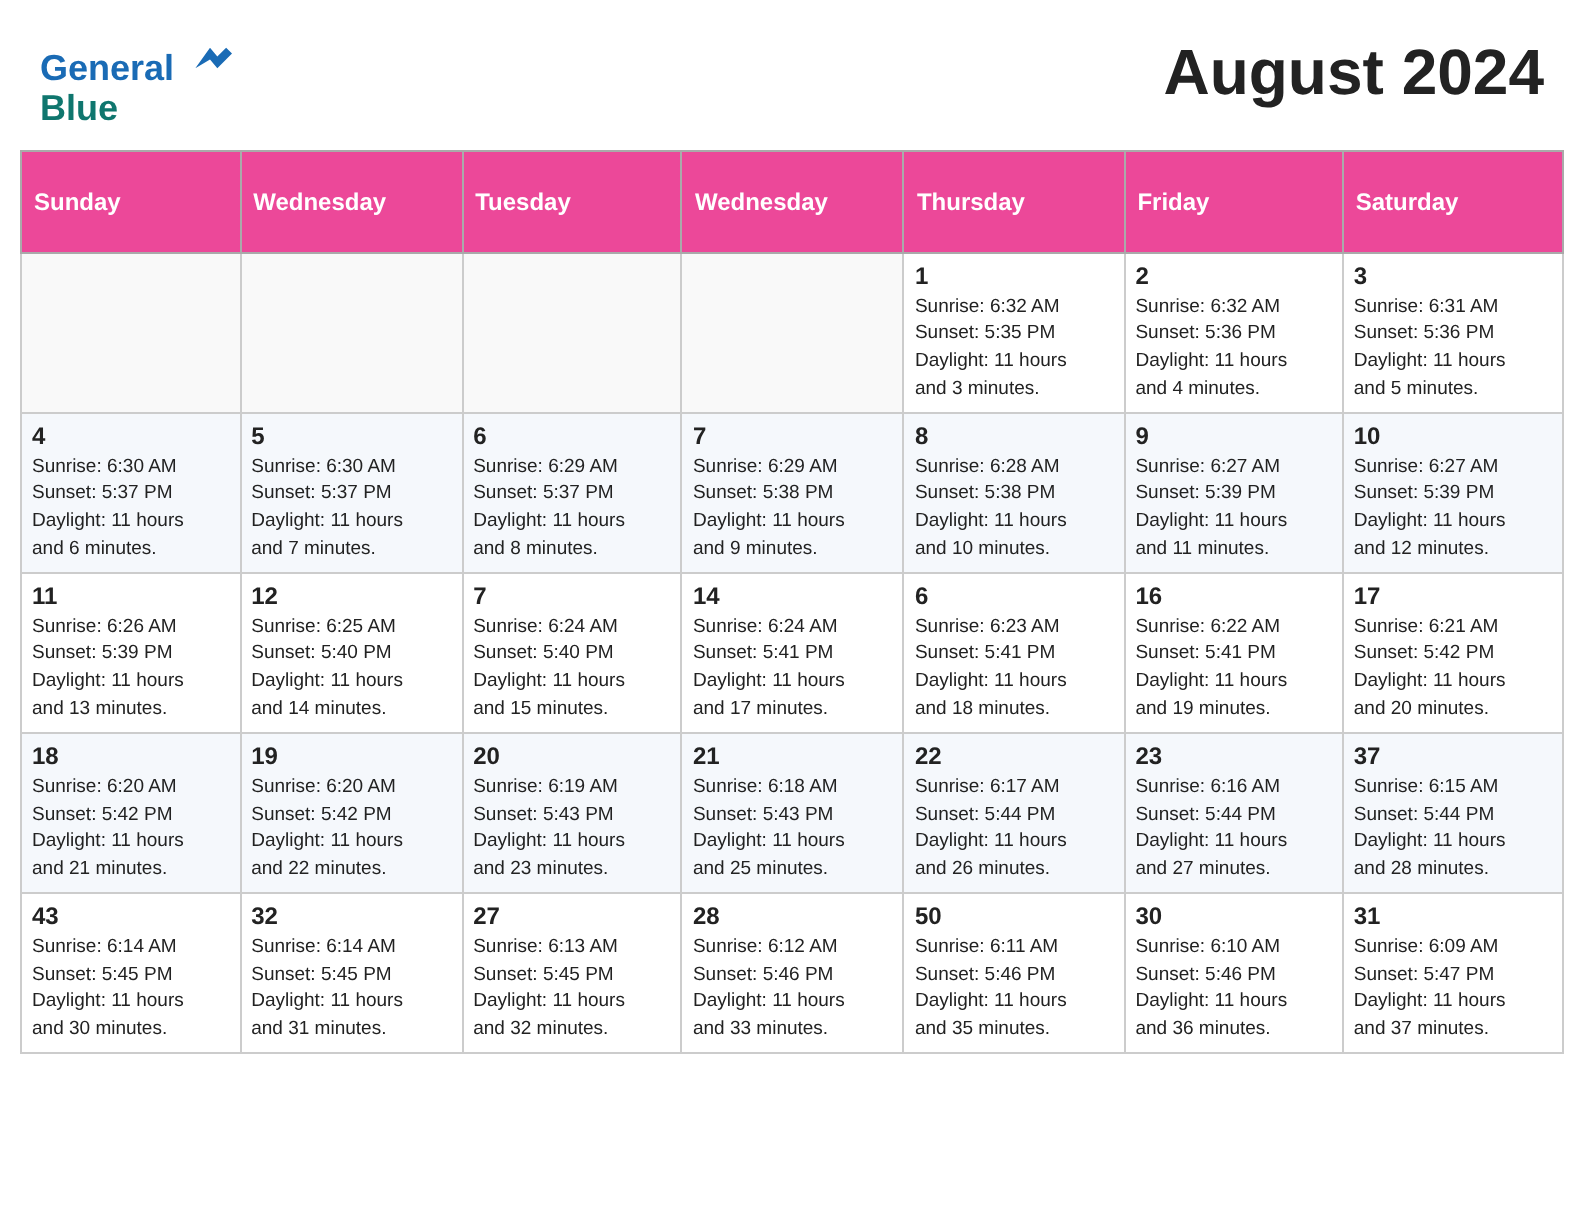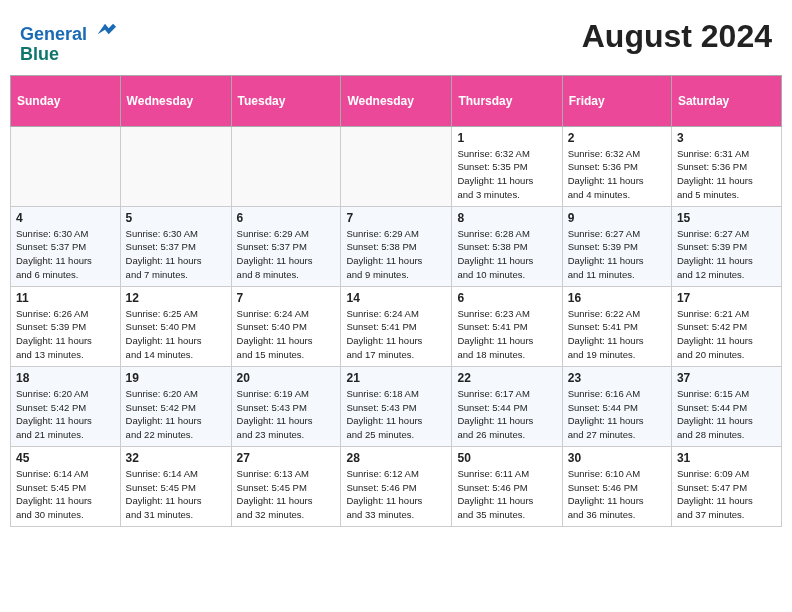--- a/index.html
+++ b/index.html
@@ -156,21 +156,21 @@
         </td>
         <td>
           <span class="day-number">8</span>
           <div class="day-info">Sunrise: 6:28 AM<br>Sunset: 5:38 PM<br>Daylight: 11 hours<br>and 10 minutes.</div>
         </td>
         <td>
           <span class="day-number">9</span>
           <div class="day-info">Sunrise: 6:27 AM<br>Sunset: 5:39 PM<br>Daylight: 11 hours<br>and 11 minutes.</div>
         </td>
         <td>
-          <span class="day-number">15</span>
+          <span class="day-number">10</span>
           <div class="day-info">Sunrise: 6:27 AM<br>Sunset: 5:39 PM<br>Daylight: 11 hours<br>and 12 minutes.</div>
         </td>
       </tr>
       <tr>
         <td>
           <span class="day-number">11</span>
           <div class="day-info">Sunrise: 6:26 AM<br>Sunset: 5:39 PM<br>Daylight: 11 hours<br>and 13 minutes.</div>
         </td>
         <td>
           <span class="day-number">12</span>
@@ -222,21 +222,21 @@
           <span class="day-number">23</span>
           <div class="day-info">Sunrise: 6:16 AM<br>Sunset: 5:44 PM<br>Daylight: 11 hours<br>and 27 minutes.</div>
         </td>
         <td>
           <span class="day-number">37</span>
           <div class="day-info">Sunrise: 6:15 AM<br>Sunset: 5:44 PM<br>Daylight: 11 hours<br>and 28 minutes.</div>
         </td>
       </tr>
       <tr>
         <td>
-          <span class="day-number">45</span>
+          <span class="day-number">43</span>
           <div class="day-info">Sunrise: 6:14 AM<br>Sunset: 5:45 PM<br>Daylight: 11 hours<br>and 30 minutes.</div>
         </td>
         <td>
           <span class="day-number">32</span>
           <div class="day-info">Sunrise: 6:14 AM<br>Sunset: 5:45 PM<br>Daylight: 11 hours<br>and 31 minutes.</div>
         </td>
         <td>
           <span class="day-number">27</span>
           <div class="day-info">Sunrise: 6:13 AM<br>Sunset: 5:45 PM<br>Daylight: 11 hours<br>and 32 minutes.</div>
         </td>

